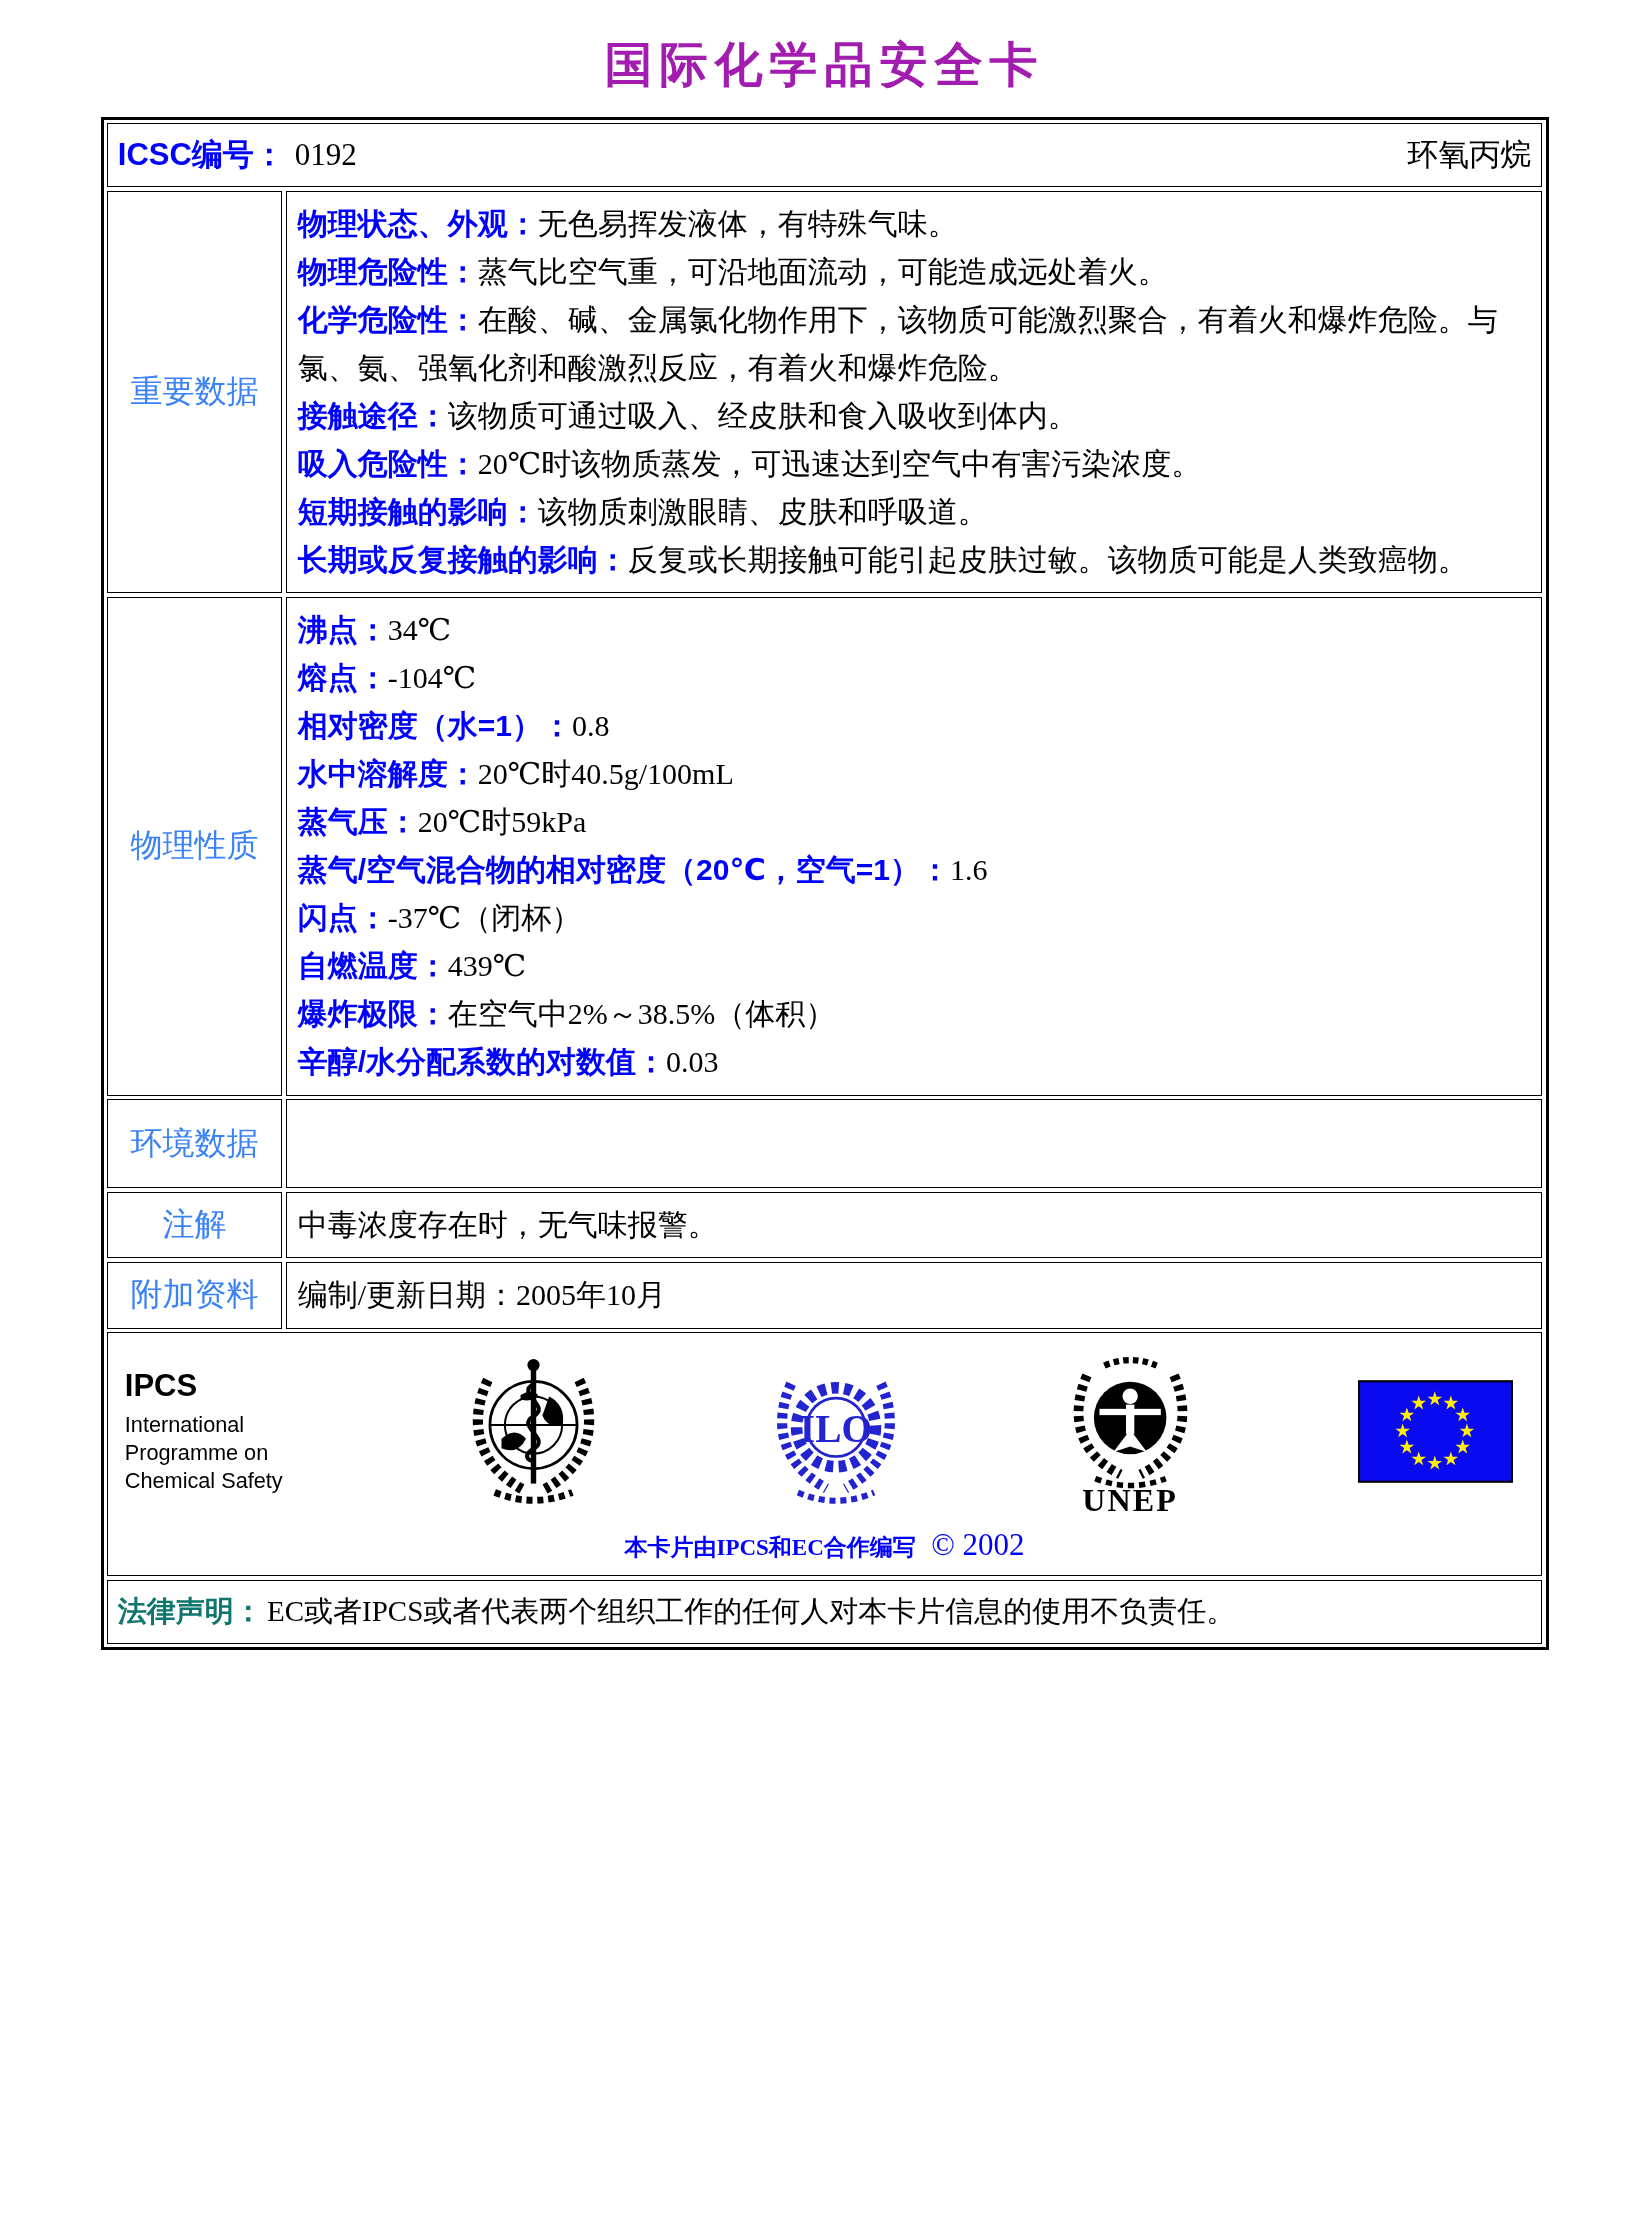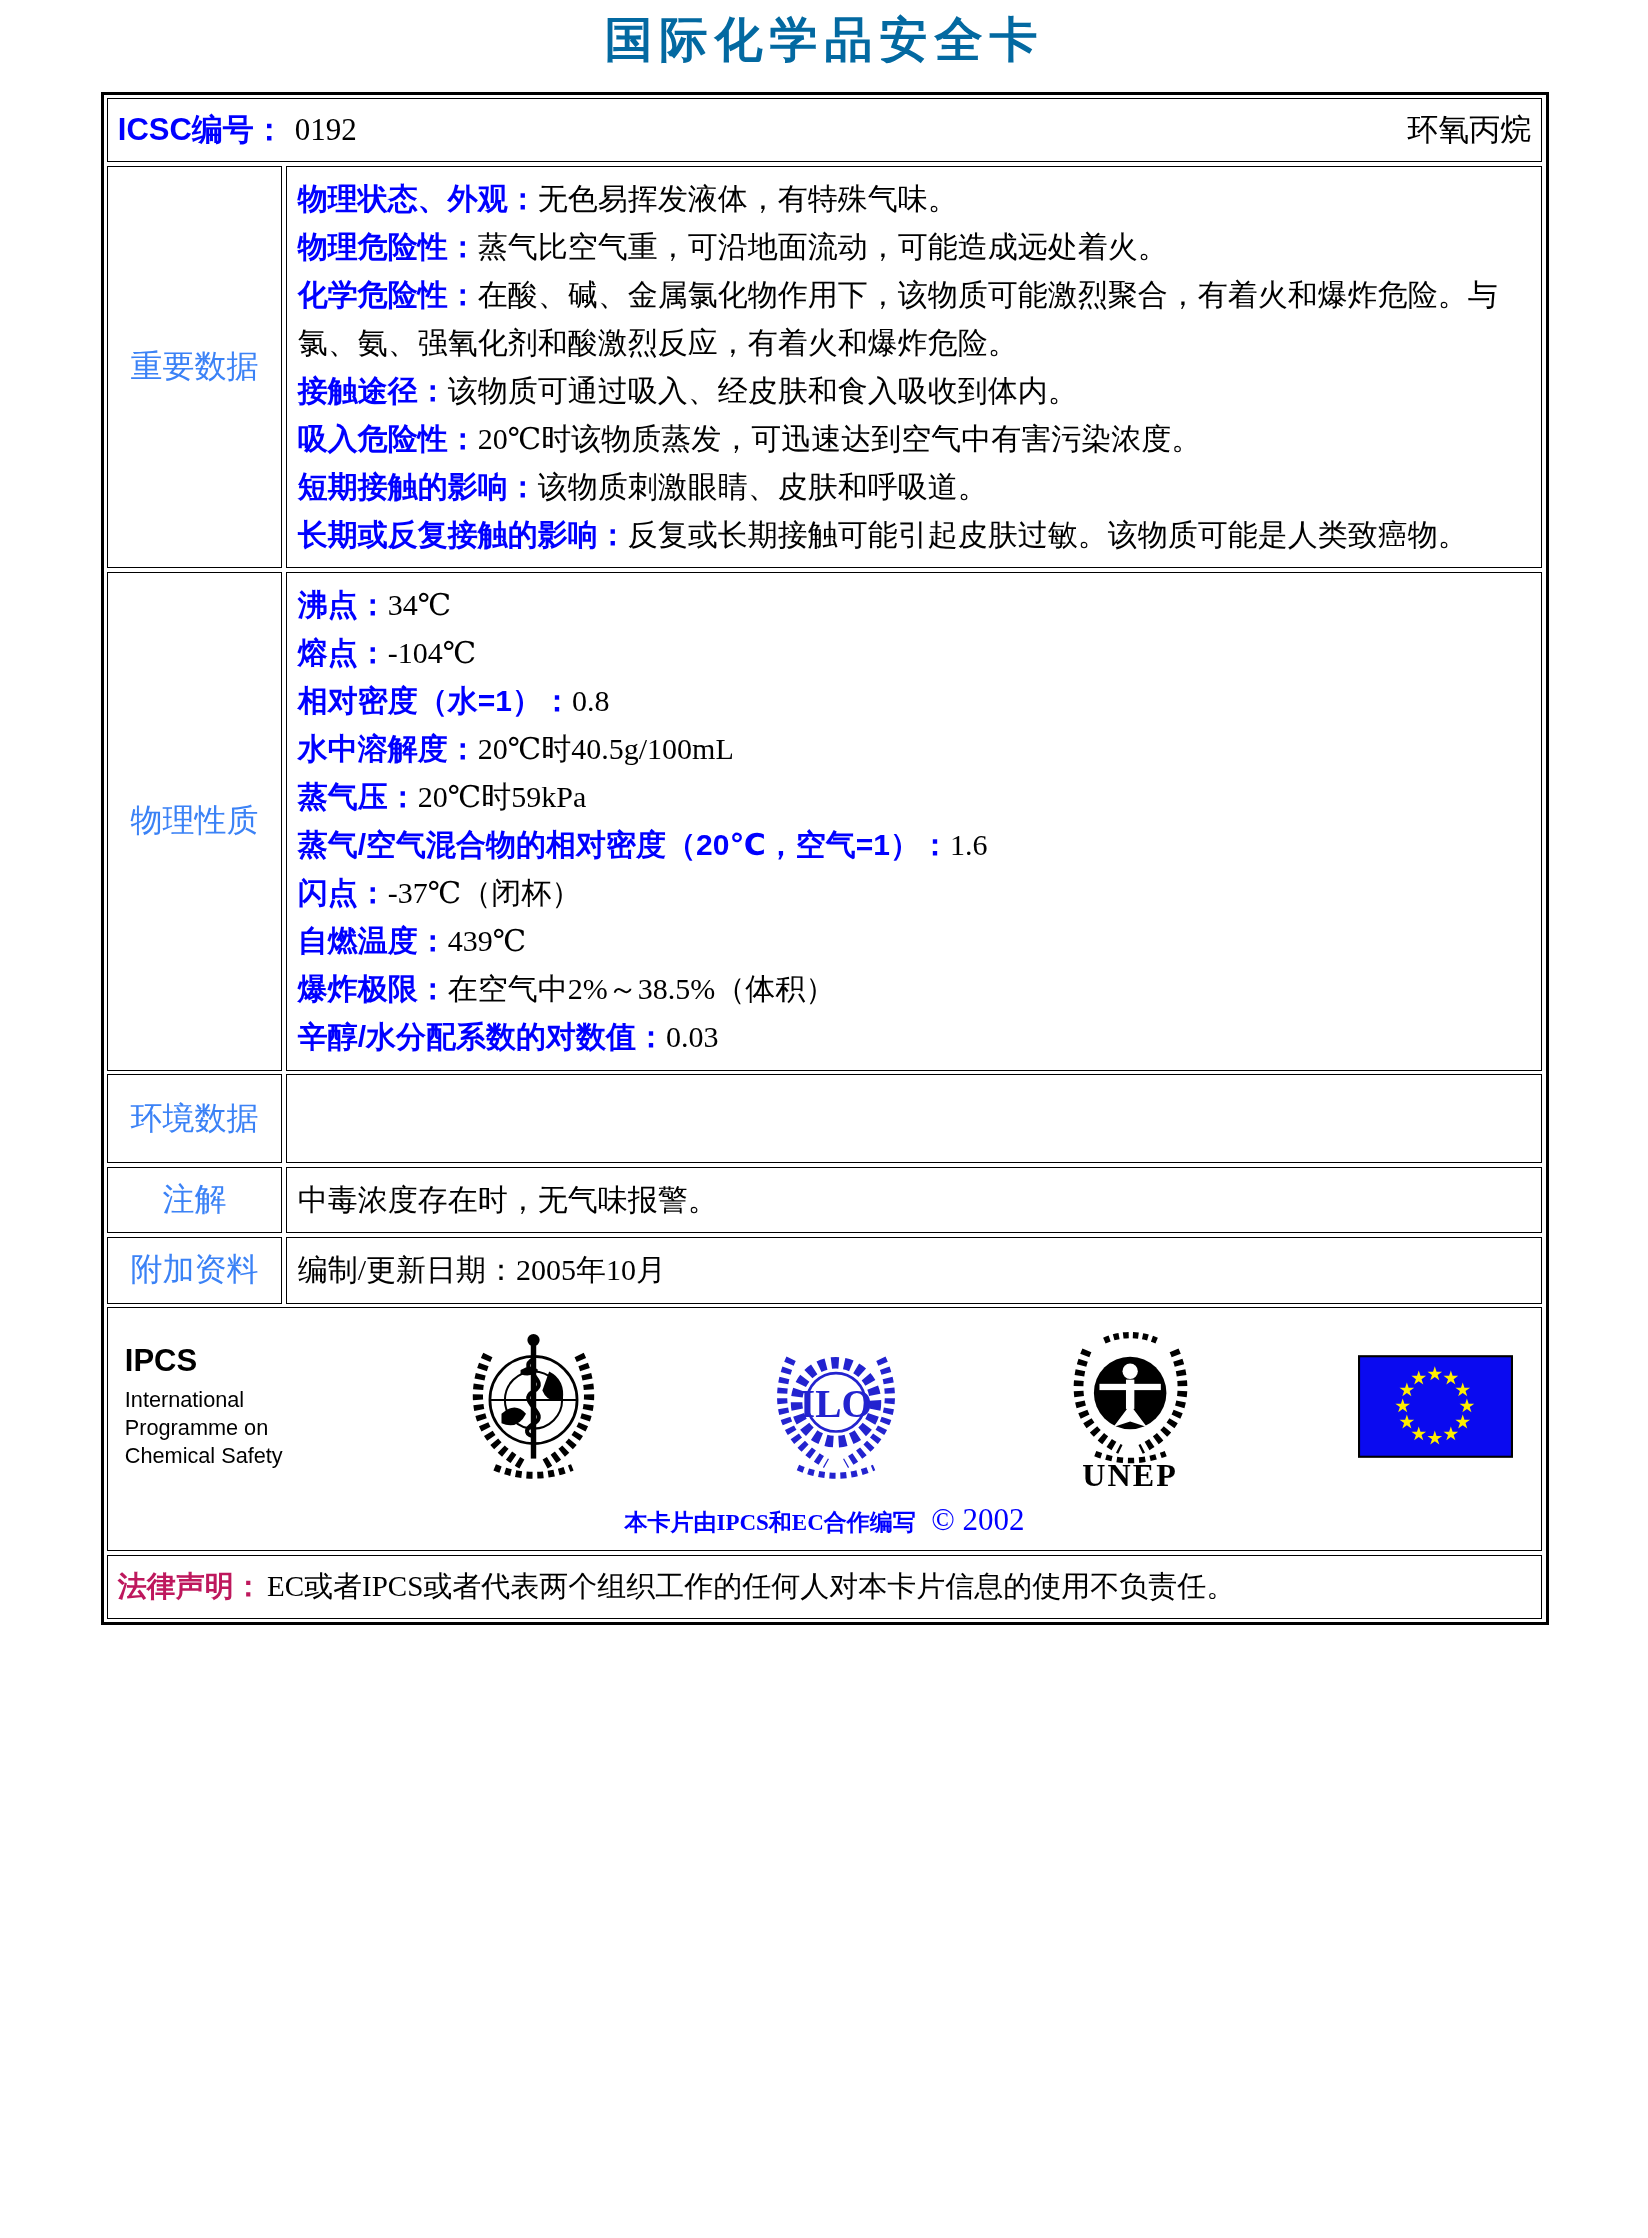--- a/index.html
+++ b/index.html
@@ -6,26 +6,26 @@
   html, body {
     margin: 0; padding: 0;
     background: #ffffff;
     width: 1649px; height: 2239px;
     font-family: "Liberation Serif", "DejaVu Serif", serif;
     color: #000;
   }
   .page { position: relative; width: 1649px; height: 2239px; background: #fff; overflow: hidden; }
 
   .doc-title {
-    padding-top: 8px;
+    padding-top: 33px;
     text-align: center;
     font-size: 48px;
     font-weight: bold;
     letter-spacing: 7px;
-    color: #0369a1;
+    color: #a21caf;
     font-family: "DejaVu Serif", "Liberation Serif", serif;
   }
 
   .card {
     width: 1448px;
     margin: 19.6px auto 0 auto;
     border: 3.5px solid #000;
     padding: 3.5px;
     background: #fff;
   }
@@ -99,21 +99,21 @@
   .credit-copy { font-size: 31px; margin-left: 12.6px; }
 
   .legal-cell {
     flex: 1 1 auto;
     min-height: 64px;
     display: flex; align-items: center;
     padding: 0 9.8px;
     font-size: 29px;
   }
   .legal-label {
-    color: #be185d;
+    color: #0f766e;
     font-weight: bold;
     font-family: "Liberation Sans", "DejaVu Sans", sans-serif;
     margin-right: 4.2px;
     white-space: nowrap;
   }
   svg { display: block; }
 </style>
 </head>
 <body>
 

